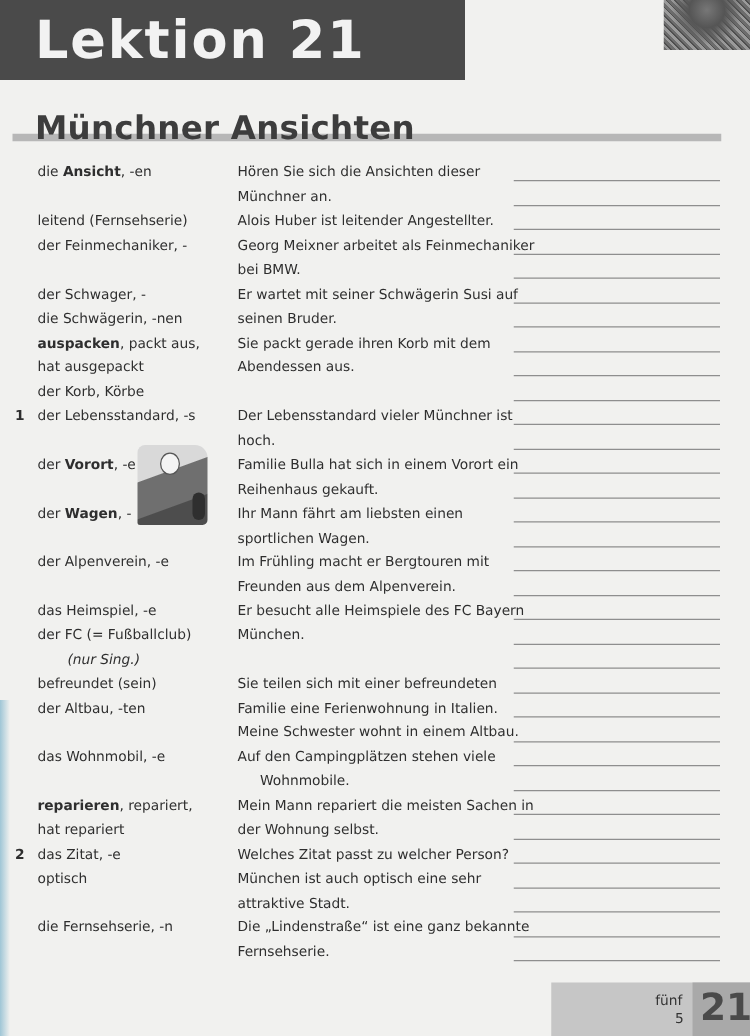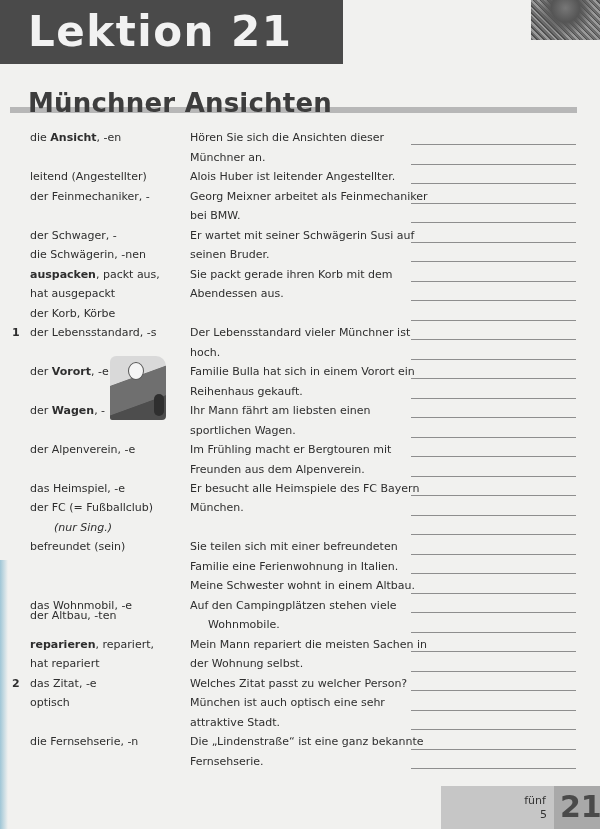--- a/index.html
+++ b/index.html
@@ -7,21 +7,21 @@
     width:600px; height:829px; position:relative; overflow:hidden;
     background:#f1f1ef;
     font-family:"DejaVu Sans", sans-serif;
     color:#2b2b2b;
   }
   .left-tint {
     position:absolute; left:0; top:560px; width:8px; height:269px;
     background:linear-gradient(to right, #9fc6d6, rgba(241,241,239,0));
   }
   .header-bar {
-    position:absolute; left:0; top:0; width:343px; height:64px;
+    position:absolute; left:0; top:0; width:372px; height:64px;
     background:#4a4a4a;
   }
   .header-title {
     position:absolute; left:28px; top:6px;
     font-size:42px; font-weight:bold; color:#f2f2f2; letter-spacing:1.5px;
     line-height:52px;
   }
   .header-photo {
     position:absolute; left:531px; top:0; width:69px; height:40px;
     background:
@@ -91,37 +91,37 @@
 <div class="header-bar">
   <div class="header-title">Lektion 21</div>
 </div>
 <div class="header-photo"></div>
 
 <div class="section-bar"></div>
 <div class="section-title">Münchner Ansichten</div>
 
 <div id="vocab-container">
     <div class="row vocab" style="top: 131px;">die <span class="b">Ansicht</span>, -en</div>
-    <div class="row vocab" style="top: 170px;">leitend (Angestellter)</div>
+    <div class="row vocab" style="top: 170px;">leitend (Fernsehserie)</div>
     <div class="row vocab" style="top: 190px;">der Feinmechaniker, -</div>
     <div class="row vocab" style="top: 229px;">der Schwager, -</div>
     <div class="row vocab" style="top: 248px;">die Schwägerin, -nen</div>
     <div class="row vocab" style="top: 268px;"><span class="b">auspacken</span>, packt aus,</div>
     <div class="row vocab" style="top: 287px; text-align: center;">hat ausgepackt</div>
     <div class="row vocab" style="top: 307px;">der Korb, Körbe</div>
     <div class="row num" style="top: 326px;">1</div>
     <div class="row vocab" style="top: 326px;">der Lebensstandard, -s</div>
     <div class="row vocab" style="top: 365px;">der <span class="b">Vorort</span>, -e</div>
     <div class="row vocab" style="top: 404px;">der <span class="b">Wagen</span>, -</div>
     <div class="row vocab" style="top: 443px;">der Alpenverein, -e</div>
     <div class="row vocab" style="top: 482px;">das Heimspiel, -e</div>
     <div class="row vocab" style="top: 501px;">der FC (= Fußballclub)</div>
     <div class="row vocab i" style="top: 521px;">(nur Sing.)</div>
     <div class="row vocab" style="top: 540px;">befreundet (sein)</div>
-    <div class="row vocab" style="top: 609px; text-align: center;">der Altbau, -ten</div>
+    <div class="row vocab" style="top: 560px; text-align: center;">der Altbau, -ten</div>
     <div class="row vocab" style="top: 599px;">das Wohnmobil, -e</div>
     <div class="row vocab" style="top: 638px;"><span class="b">reparieren</span>, repariert,</div>
     <div class="row vocab" style="top: 657px;">hat repariert</div>
     <div class="row num" style="top: 677px;">2</div>
     <div class="row vocab" style="top: 677px;">das Zitat, -e</div>
     <div class="row vocab" style="top: 696px;">optisch</div>
     <div class="row vocab" style="top: 735px;">die Fernsehserie, -n</div>
   </div>
 <div id="examples-container">
     <div class="row ex" style="top: 131px;">Hören Sie sich die Ansichten dieser</div>

